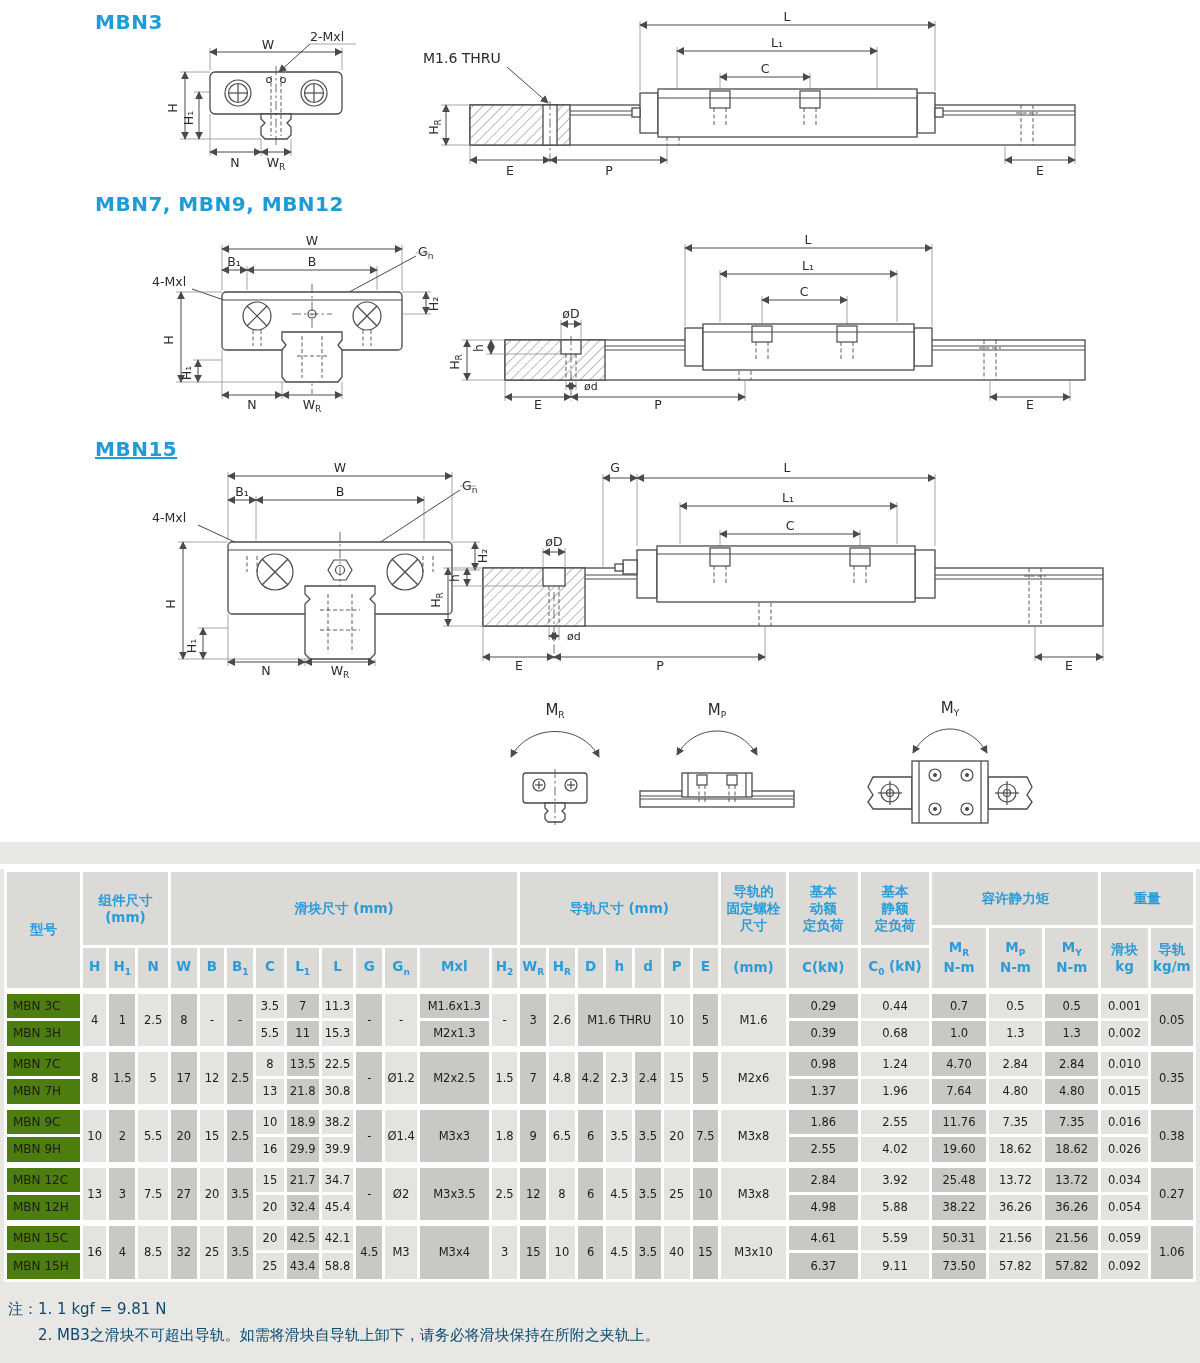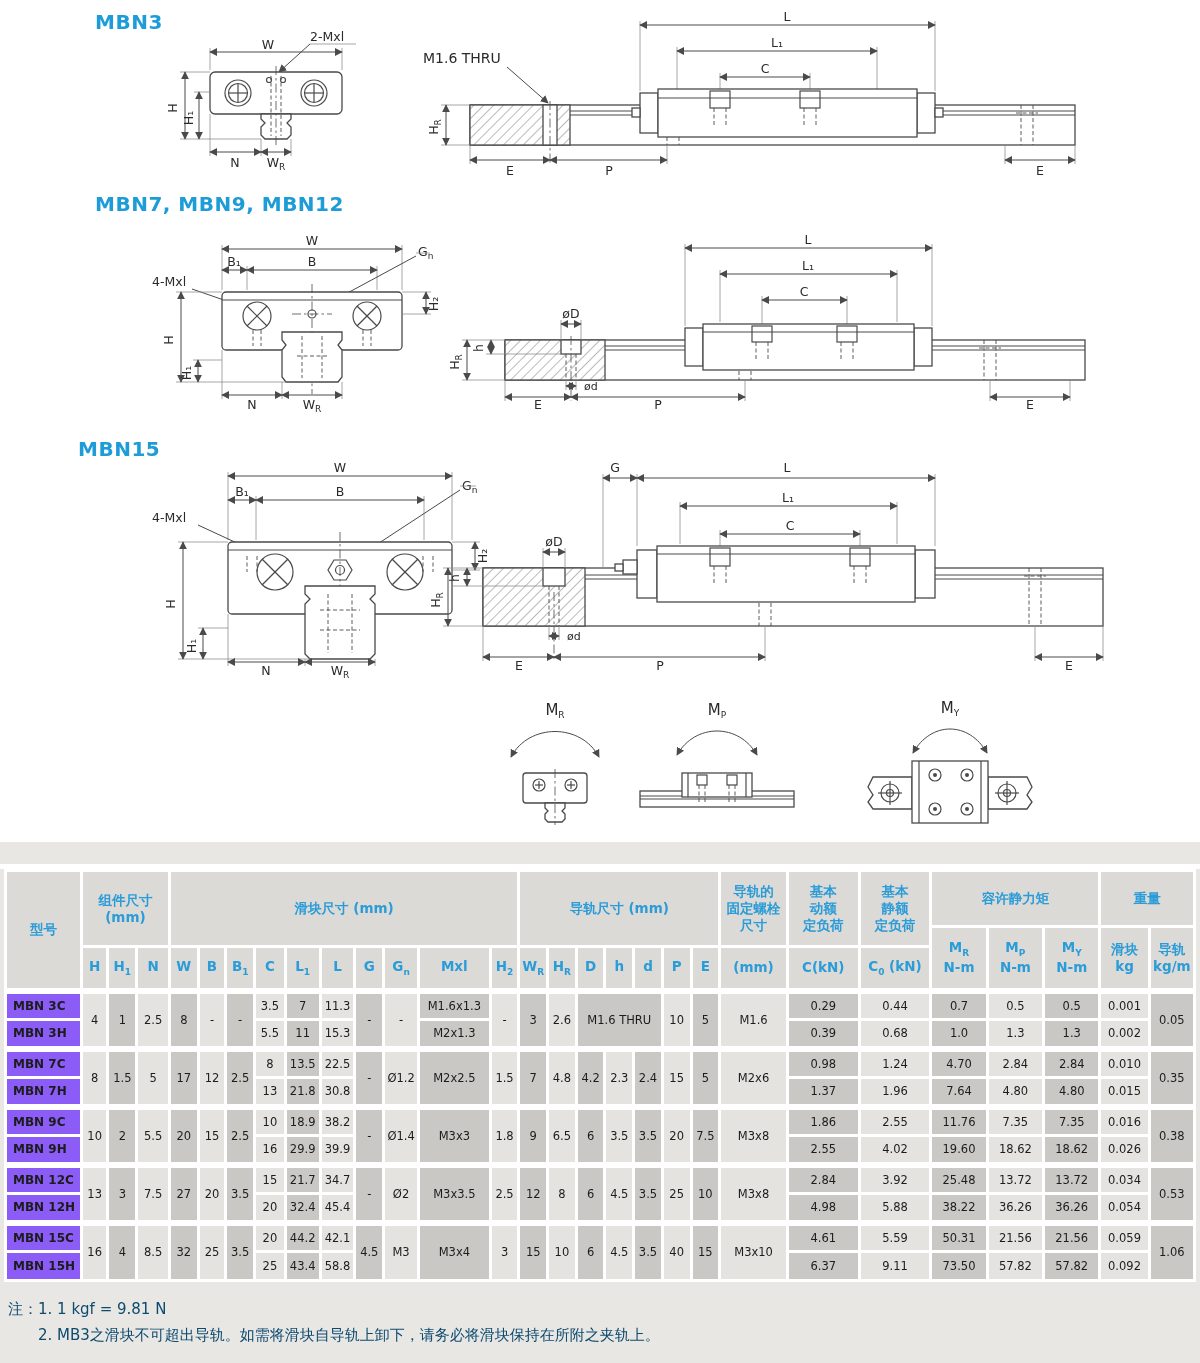--- a/index.html
+++ b/index.html
@@ -20,21 +20,21 @@
 
   .tbl-wrap{position:absolute;top:842px;left:0;width:1200px;height:521px;background:#e8e7e4;}
   .gapline{position:absolute;top:22px;left:0;width:1200px;height:5px;background:#ffffff;}
   table{position:absolute;top:27px;left:4px;width:1192px;border-collapse:collapse;table-layout:fixed;}
   th,td{border:3px solid #ffffff;text-align:center;vertical-align:middle;padding:0;overflow:hidden;}
   th{background:#dbdad7;color:#2b9cd8;font-weight:bold;font-size:13.5px;line-height:1.25;}
   tr.hrA{height:56px;} tr.hrB{height:20px;} tr.hrC{height:44px;}
   tbody tr{height:29px;}
   td{font-size:11.5px;color:#1c1c1c;background:#e4e3e0;}
   td.md{background:#c9c8c5;}
-  td.model{text-align:left;padding-left:6px;font-weight:bold;font-size:12px;background:#8b5cf6;}
+  td.model{text-align:left;padding-left:6px;font-weight:normal;font-size:12px;background:#4d7c0f;}
   tr.gs td{border-top-width:6px;}
   th sub,td sub{font-size:9px;}
   .note{position:absolute;font-size:15px;color:#0c4a6e;}
 </style>
 </head>
 <body>
 
 <svg width="0" height="0">
   <defs>
     <marker id="ar" viewBox="0 0 10 10" refX="9" refY="5" markerWidth="8" markerHeight="8" orient="auto-start-reverse">
@@ -42,21 +42,21 @@
     </marker>
     <pattern id="hat" width="7" height="7" patternUnits="userSpaceOnUse" patternTransform="rotate(45)">
       <rect width="7" height="7" fill="#ffffff"></rect>
       <line x1="0" y1="0" x2="0" y2="7" stroke="#777" stroke-width="1"></line>
     </pattern>
   </defs>
 </svg>
 
 <div class="sec-title" style="left:95px;top:10px;">MBN3</div>
 <div class="sec-title" style="left:95px;top:192px;">MBN7, MBN9, MBN12</div>
-<div class="sec-title" style="left:78px;top:437px;">MBN15</div>
+<div class="sec-title" style="left:95px;top:437px;text-decoration:underline;">MBN15</div>
 
 <svg style="left:160px;top:30px;" width="230" height="150" viewBox="0 0 230 150">
   <text x="150" y="11" text-anchor="start">2-Mxl</text>
   <line class="xl" x1="150" y1="14" x2="196" y2="14"></line>
   <path class="lead" d="M150,14 L119,42"></path>
   <line class="xl" x1="50" y1="40" x2="50" y2="18"></line>
     <line class="xl" x1="182" y1="40" x2="182" y2="18"></line>
   <line class="dl" x1="50" y1="22" x2="182" y2="22"></line>
   <text x="108" y="19" text-anchor="middle">W</text>
   <rect class="ol" x="50" y="42" width="132" height="42" rx="5"></rect>
@@ -722,21 +722,21 @@
         <td rowspan="2" class="md">3.5</td>
         <td rowspan="2">25</td>
         <td rowspan="2" class="md">10</td>
         <td rowspan="2">M3x8</td>
         <td class="md">2.84</td>
         <td>3.92</td>
         <td class="md">25.48</td>
         <td>13.72</td>
         <td class="md">13.72</td>
         <td>0.034</td>
-        <td rowspan="2" class="md">0.53</td>
+        <td rowspan="2" class="md">0.27</td>
       </tr>
       <tr>
         <td class="model">MBN 12H</td>
         <td>20</td>
         <td class="md">32.4</td>
         <td>45.4</td>
         <td class="md">4.98</td>
         <td>5.88</td>
         <td class="md">38.22</td>
         <td>36.26</td>
@@ -746,21 +746,21 @@
 
       <tr class="gs">
         <td class="model">MBN 15C</td>
         <td rowspan="2">16</td>
         <td rowspan="2" class="md">4</td>
         <td rowspan="2">8.5</td>
         <td rowspan="2" class="md">32</td>
         <td rowspan="2">25</td>
         <td rowspan="2" class="md">3.5</td>
         <td>20</td>
-        <td class="md">44.2</td>
+        <td class="md">42.5</td>
         <td>42.1</td>
         <td rowspan="2" class="md">4.5</td>
         <td rowspan="2">M3</td>
         <td rowspan="2" class="md">M3x4</td>
         <td rowspan="2">3</td>
         <td rowspan="2" class="md">15</td>
         <td rowspan="2">10</td>
         <td rowspan="2" class="md">6</td>
         <td rowspan="2">4.5</td>
         <td rowspan="2" class="md">3.5</td>

